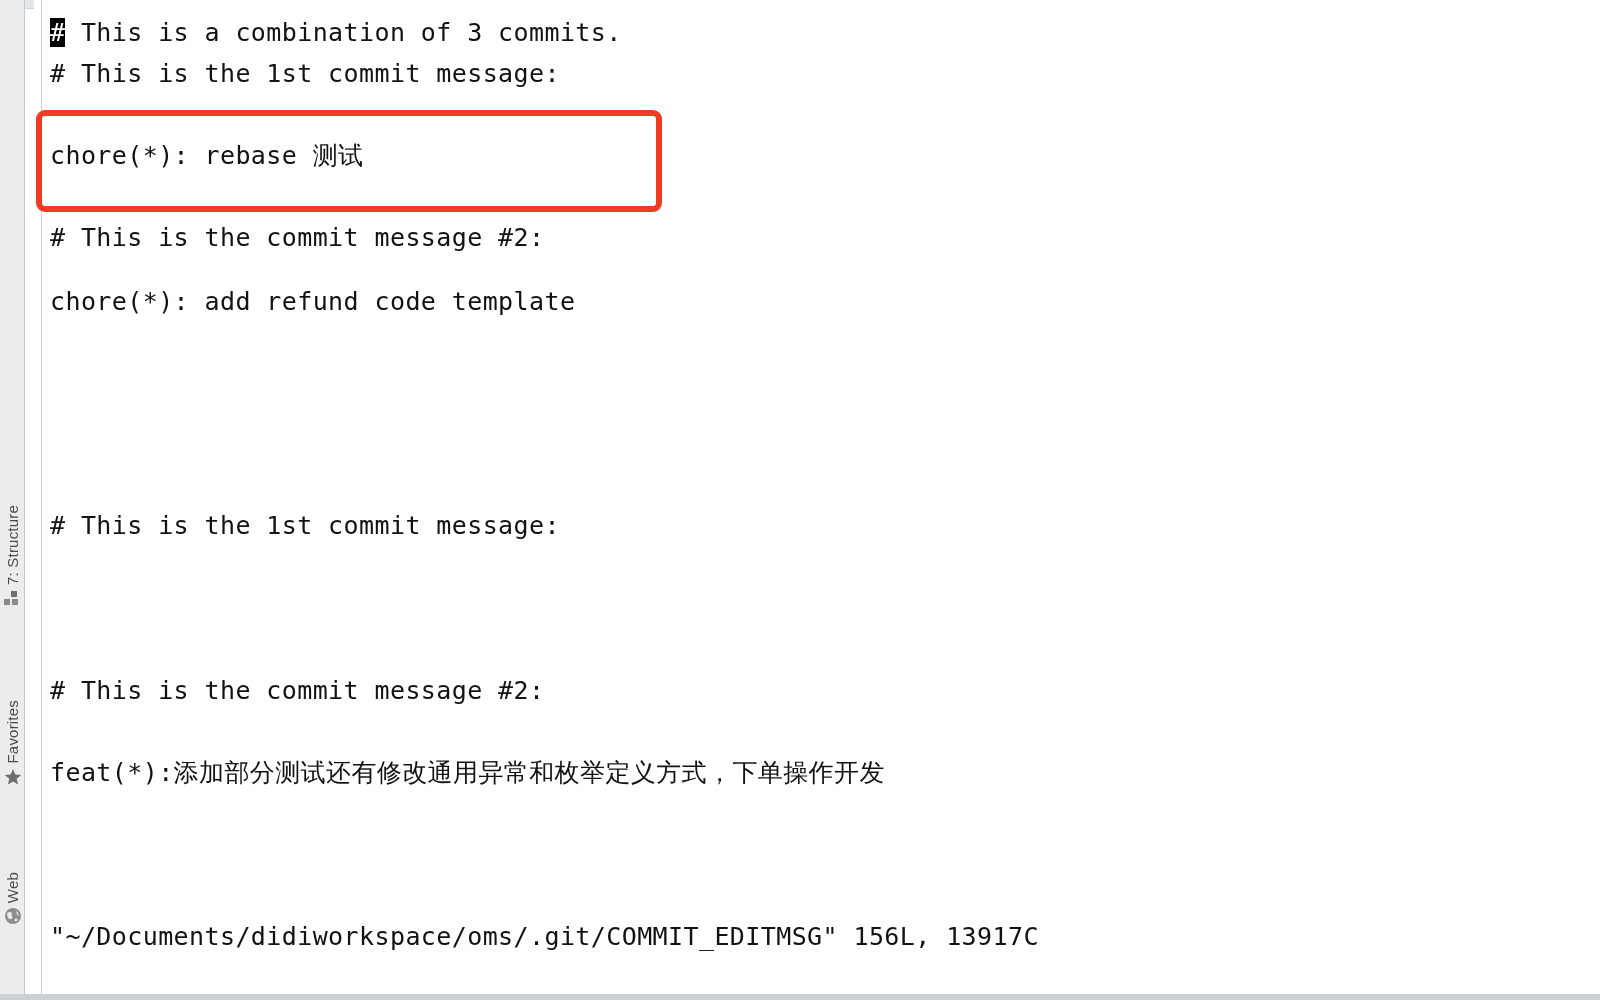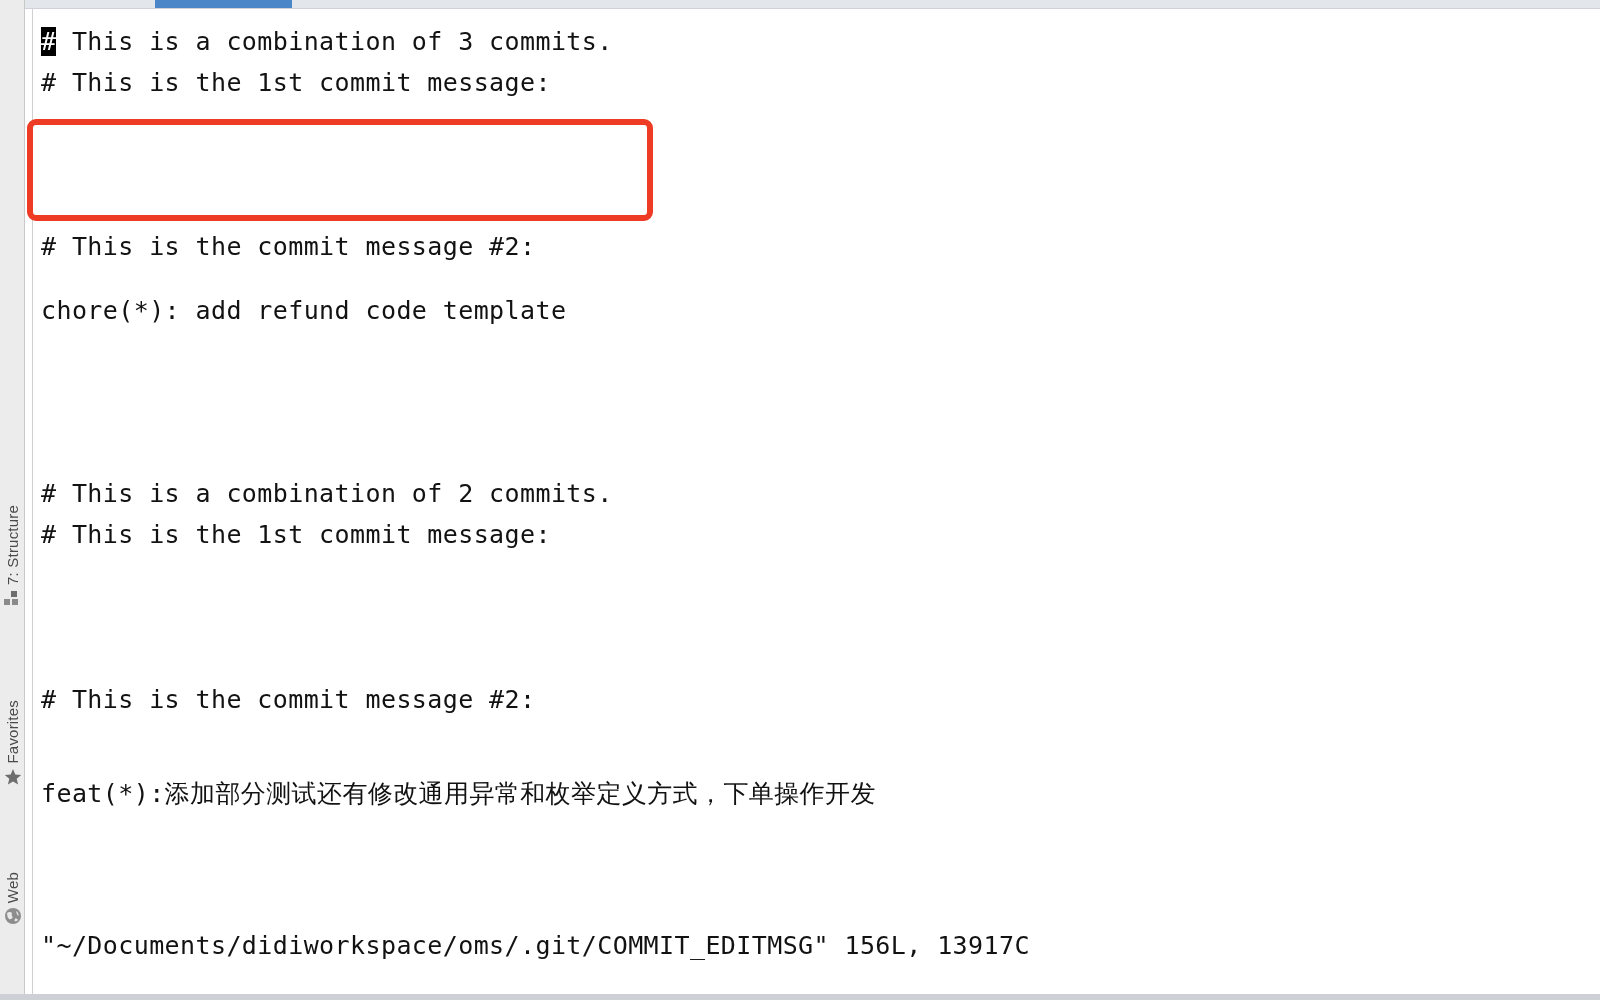--- a/index.html
+++ b/index.html
@@ -63,21 +63,21 @@
   
   #side-structure { top: 505px; }
   #side-favorites { top: 700px; }
   #side-web       { top: 872px; }
 
   
   .editor-col {
     flex: 1 1 auto;
     position: relative;
     display: flex;
-    flex-direction: column;
+    flex-direction: row;
     min-width: 0;
     background: #ffffff;
   }
 
   
   .hscroll {
     position: relative;
     height: 9px;
     flex: 0 0 9px;
     background: #e3e6eb;
@@ -123,21 +123,20 @@
     left: 0;
     white-space: pre;
     font-family: "DejaVu Sans Mono", "Liberation Mono", monospace;
     font-size: 25px;
     line-height: 30px;
     color: #121212;
     letter-spacing: 0.4px;
   }
   .line.cjk {
     letter-spacing: 0.4px;
-    margin-top: 12px;
   }
   .cursor {
     background: #000000;
     color: #ffffff;
   }
 
   
   .annot-rect {
     position: absolute;
     left: 2px;
@@ -209,23 +208,23 @@
     </div>
 
     <div class="term-wrap">
       <div class="gutter-line"></div>
 
       <div class="term">
 
         <div class="line" style="top:18px"><span class="cursor">#</span><span> This is a combination of 3 commits.</span></div>
 
         <div class="line" style="top:59px"># This is the 1st commit message:</div>
+        <div class="line" style="top:141px">chore(*): rebase 测试</div>
         <div class="line" style="top:223px"># This is the commit message #2:</div>
         <div class="line" style="top:287px">chore(*): add refund code template</div>
-        <div class="line" style="top:470px"># This is a combination of 2 commits.</div>
         <div class="line" style="top:511px"># This is the 1st commit message:</div>
         <div class="line" style="top:676px"># This is the commit message #2:</div>
         <div class="line cjk" style="top:758px">feat(*):添加部分测试还有修改通用异常和枚举定义方式，下单操作开发</div>
 
         <div class="line" style="top:922px">"~/Documents/didiworkspace/oms/.git/COMMIT_EDITMSG" 156L, 13917C</div>
 
       </div>
 
       <div class="annot-rect" style="left: 2px; top: 110px; width: 626px; height: 102px; border-color: rgb(238, 59, 36); border-width: 6px;"></div>
     </div>

